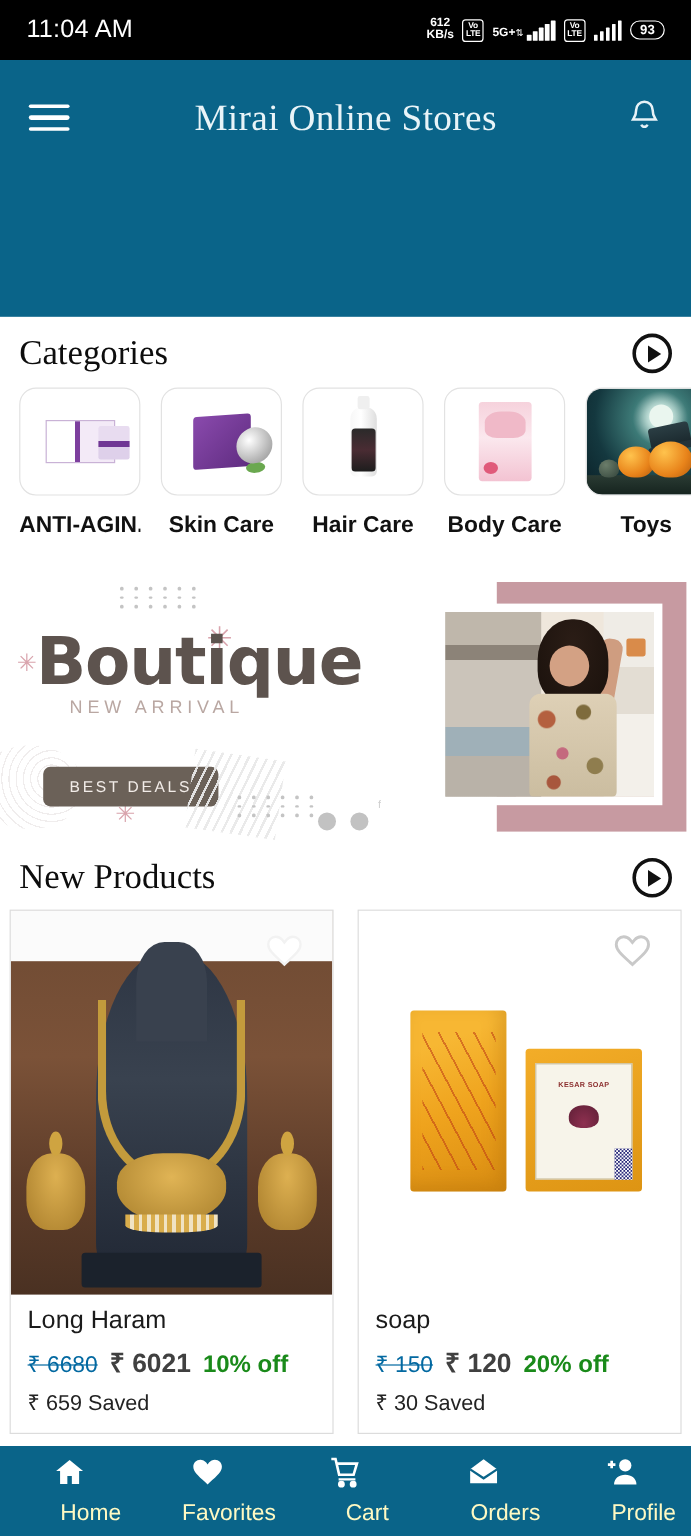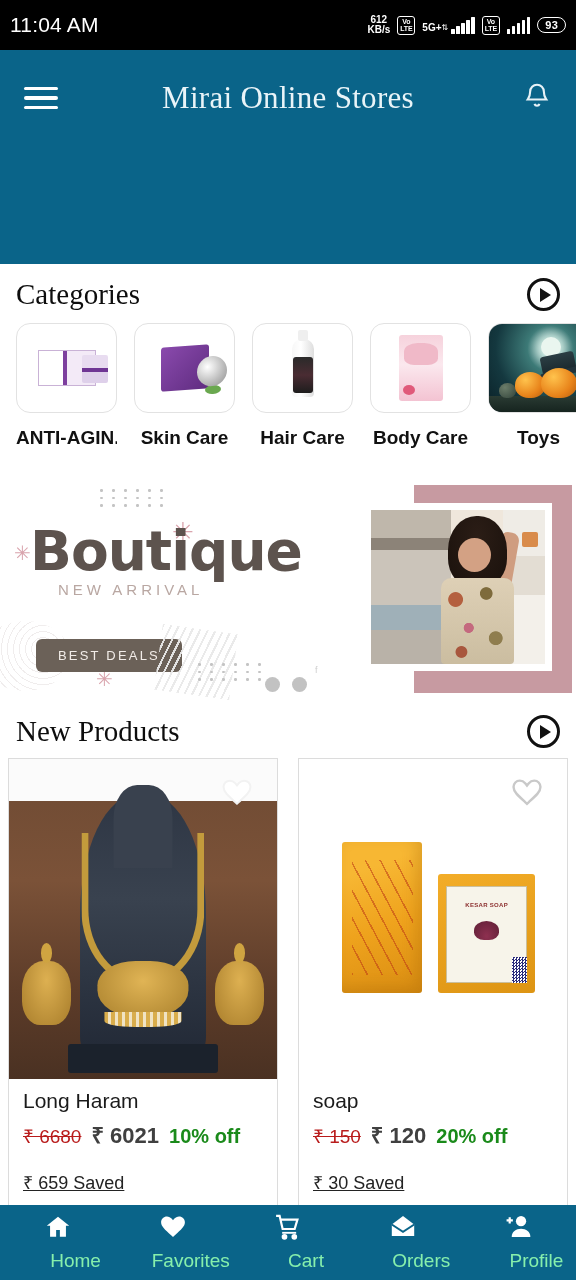--- a/index.html
+++ b/index.html
@@ -8,21 +8,21 @@
     font-family:"Liberation Sans", sans-serif;
     background:#ffffff;
     overflow:hidden;
     position:relative;
   }
 
   
   .statusbar{
     height:50px; background:#000; color:#fff;
     display:flex; align-items:center; justify-content:space-between;
-    padding:0 10px;
+    padding:0 22px;
   }
   .sb-time{ font-size:21px; letter-spacing:.2px; }
   .sb-right{ display:flex; align-items:center; gap:7px; }
   .sb-kbs{ font-size:10px; line-height:10px; text-align:center; font-weight:bold; }
   .volte{
     border:1.6px solid #fff; border-radius:3px; font-size:7px; line-height:7.5px;
     font-weight:bold; padding:1px 2px; text-align:center; letter-spacing:-.2px;
   }
   .net5g{ font-size:10px; line-height:10px; font-weight:bold; margin-bottom:1px;}
   .sigwrap{ display:flex; align-items:flex-end; gap:1.5px; height:17px;}
@@ -200,24 +200,24 @@
   .card{
     flex:1; border:1px solid #dcdcdc; background:#fff; overflow:hidden; position:relative;
   }
   .card-img{ height:320px; position:relative; overflow:hidden; background:#fff;}
   .heart{
     position:absolute; top:16px; right:22px; z-index:4;
   }
   .card-body{ padding:10px 14px 14px; }
   .p-name{ font-size:21px; color:#1b1b1b; margin-bottom:6px;}
   .p-row{ display:flex; align-items:baseline; gap:10px; flex-wrap:nowrap;}
-  .p-old{ font-size:19px; color:#b91c1c; text-decoration:line-through;}
+  .p-old{ font-size:19px; color:#0369a1; text-decoration:line-through;}
   .p-new{ font-size:22px; color:#404040; font-weight:bold;}
   .p-off{ font-size:20px; color:#1a8a1a; font-weight:bold;}
-  .p-saved{ font-size:18px; color:#232323; margin-top:21px;text-decoration:underline;}
+  .p-saved{ font-size:18px; color:#232323; margin-top:7px;}
 
   
   .nk-wall{position:absolute;inset:0;background:linear-gradient(#6e4a33,#7b5238 38%,#5d3c29 72%,#4a3122);}
   .nk-wall:before{content:"";position:absolute;left:0;right:0;top:0;height:13%;background:#fbfbfb;}
   .nk-bust{position:absolute;left:50%;top:11%;transform:translateX(-50%);width:47%;height:82%;
     background:linear-gradient(#2e3644,#39424f 40%,#222936);border-radius:46% 46% 8% 8%;}
   .nk-neck{position:absolute;left:50%;top:8%;transform:translateX(-50%);width:22%;height:26%;
     background:#39414e;border-radius:40% 40% 0 0;}
   .nk-base{position:absolute;left:22%;right:22%;bottom:2%;height:9%;background:#1b222c;border-radius:3px;}
   .chain{position:absolute;left:50%;top:23%;transform:translateX(-50%);
@@ -253,21 +253,21 @@
     background:repeating-conic-gradient(#2b2b7a 0 25%, #fff 0 50%) 0 0/3px 3px;}
 
   
   .bottomnav{
     position:absolute; left:0; right:0; bottom:0; height:75px; background:#0a6489;
     display:flex; align-items:center;
   }
   .nav-item{
     flex:1; display:flex; flex-direction:column; align-items:center; gap:5px; cursor:pointer;
   }
-  .nav-label{ font-size:19px; color:#86efac;margin-left:36px; }
+  .nav-label{ font-size:19px; color:#fef9c3;margin-left:36px; }
 </style>
 </head>
 <body>
 
 <div class="statusbar">
   <div class="sb-time">11:04 AM</div>
   <div class="sb-right">
     <div class="sb-kbs">
       <div>612</div>
       <div>KB/s</div>

